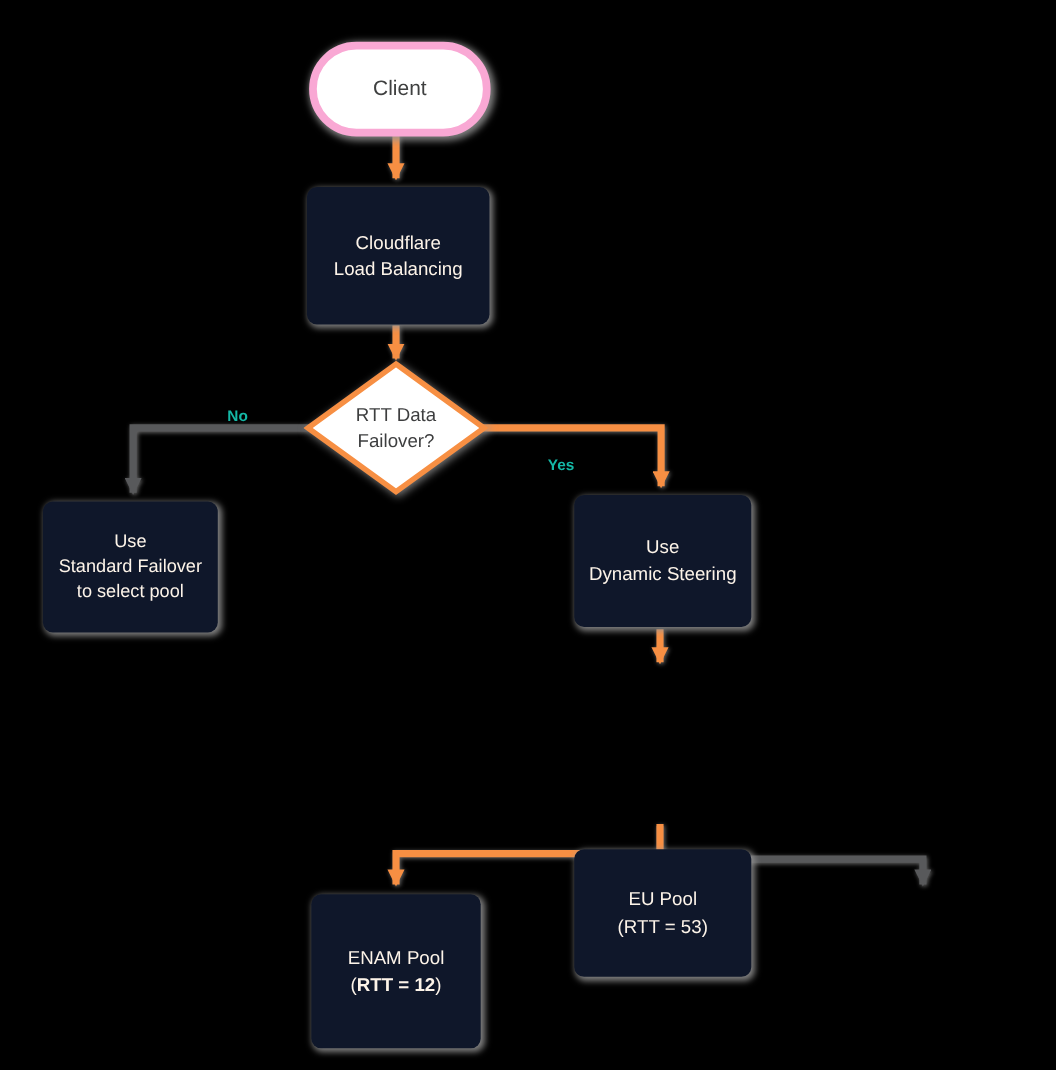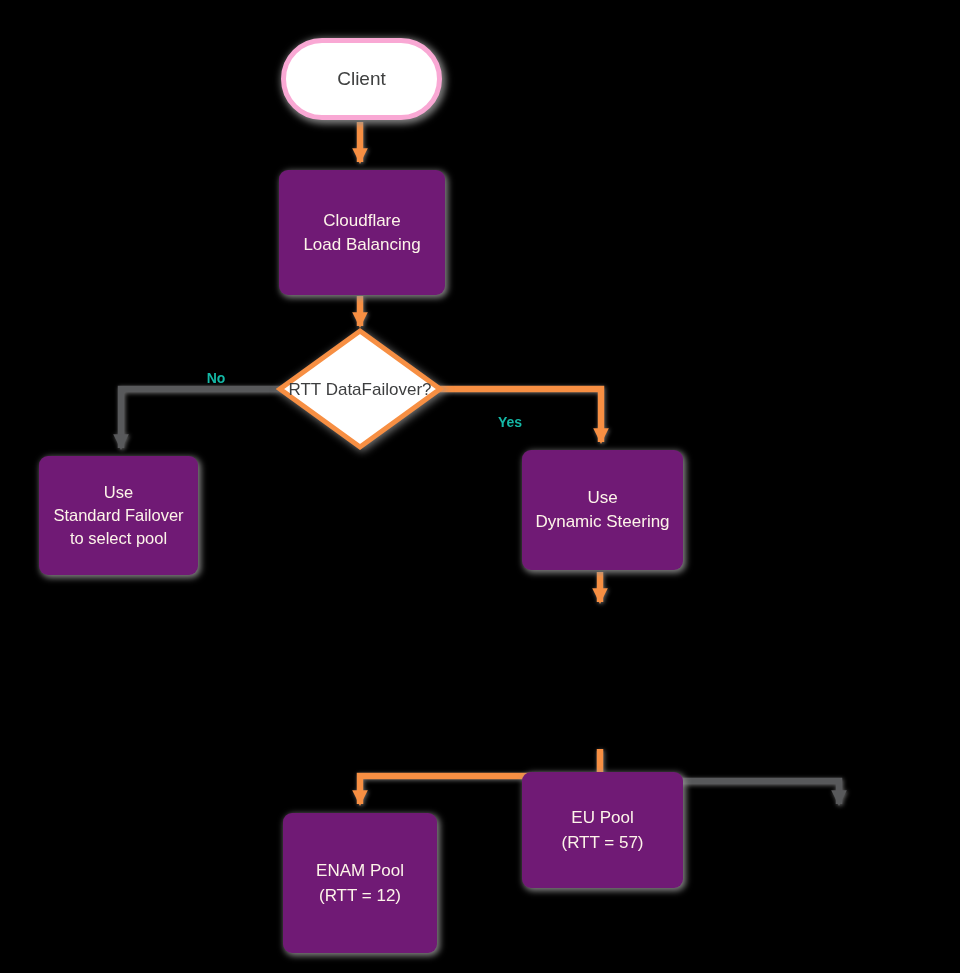--- a/index.html
+++ b/index.html
@@ -7,41 +7,41 @@
     position:relative;width:960px;height:973px;background:#000;overflow:hidden;
     font-family:"Liberation Sans", sans-serif;
   }
   svg.edges{
     position:absolute;left:0;top:0;width:960px;height:973px;
     filter:drop-shadow(1.5px 1.5px 2px rgba(140,140,140,0.75));
     pointer-events:none;
   }
   .node{
     position:absolute;display:flex;flex-direction:column;align-items:center;justify-content:center;
-    background:#701a75;border-radius:9px;color:#fdf4e9;
+    background:#0f172a;border-radius:9px;color:#fdf4e9;
     font-size:17px;line-height:24px;text-align:center;
     box-shadow:2px 2px 6px 1px rgba(150,150,150,0.85);
   }
   .terminator{
     position:absolute;display:flex;align-items:center;justify-content:center;
-    background:#ffffff;border:5px solid #f9a8d4;border-radius:45px;
+    background:#ffffff;border:7px solid #f9a8d4;border-radius:45px;
     color:#3f4040;font-size:19px;
     box-shadow:2px 2px 7px 2px rgba(150,150,150,0.85);
   }
   .diamond{position:absolute;}
   .diamond svg{display:block;filter:drop-shadow(2px 2px 4px rgba(150,150,150,0.8));}
   .diamond .dtext{
     position:absolute;left:0;top:0;width:100%;height:100%;
-    display:flex;align-items:center;justify-content:center;
+    display:flex;flex-direction:column;align-items:center;justify-content:center;
     color:#3d3e3f;font-size:17px;line-height:23px;text-align:left;
   }
   .edge-label{
     position:absolute;color:#14b8a6;font-size:14px;font-weight:600;text-align:center;
   }
-  .bold{font-weight:normal;}
+  .bold{font-weight:bold;}
   .pool-line2{line-height:25px;}
 </style>
 </head>
 <body>
 
 <div class="canvas">
 
   <svg class="edges" viewBox="0 0 960 973">
     <defs>
       <marker id="ah-o" viewBox="0 0 8 8" refX="7" refY="4" markerWidth="2.4" markerHeight="2.4" orient="auto">
@@ -97,17 +97,17 @@
   </div>
 
 
   <div class="node" style="left:283px;top:813px;width:154px;height:140px;align-items:center;">
     <div>ENAM Pool</div>
     <div class="pool-line2"><span>(</span><span class="bold">RTT = 12</span><span>)</span></div>
   </div>
 
   <div class="node" style="left:522px;top:772px;width:161px;height:116px;">
     <div>EU Pool</div>
-    <div class="pool-line2">(RTT = 57)</div>
+    <div class="pool-line2">(RTT = 53)</div>
   </div>
 
 
 </div>
 
 </body></html>

